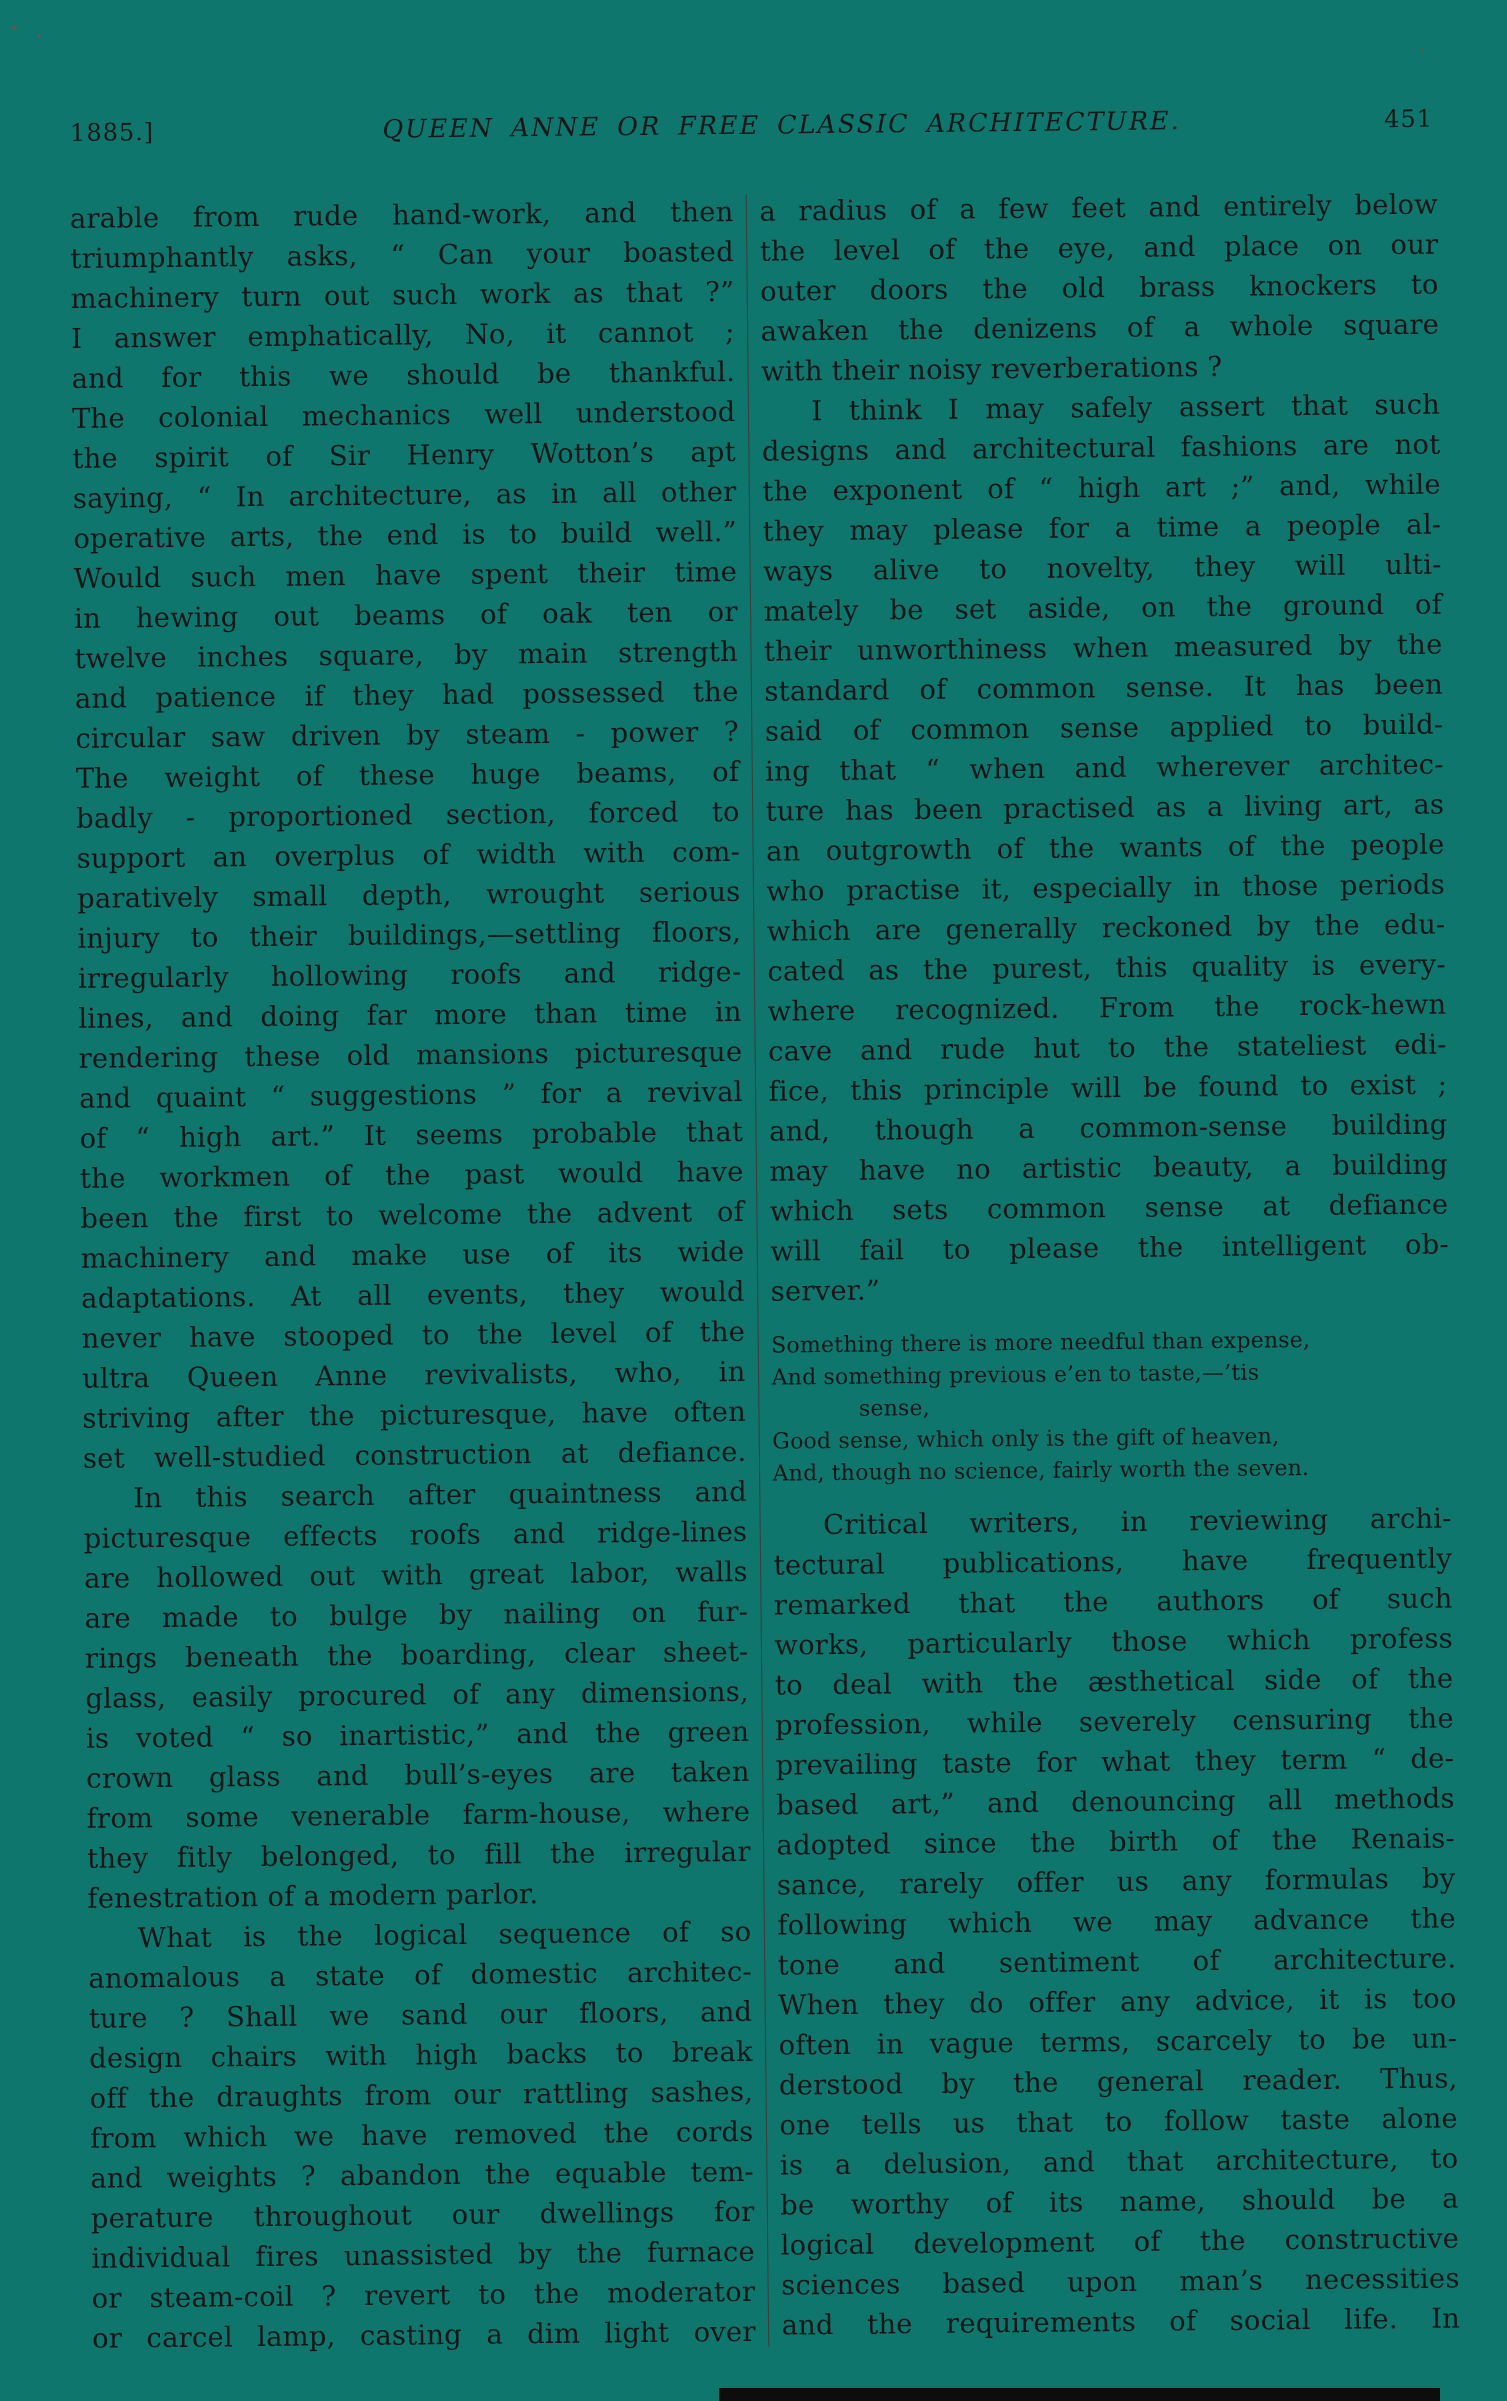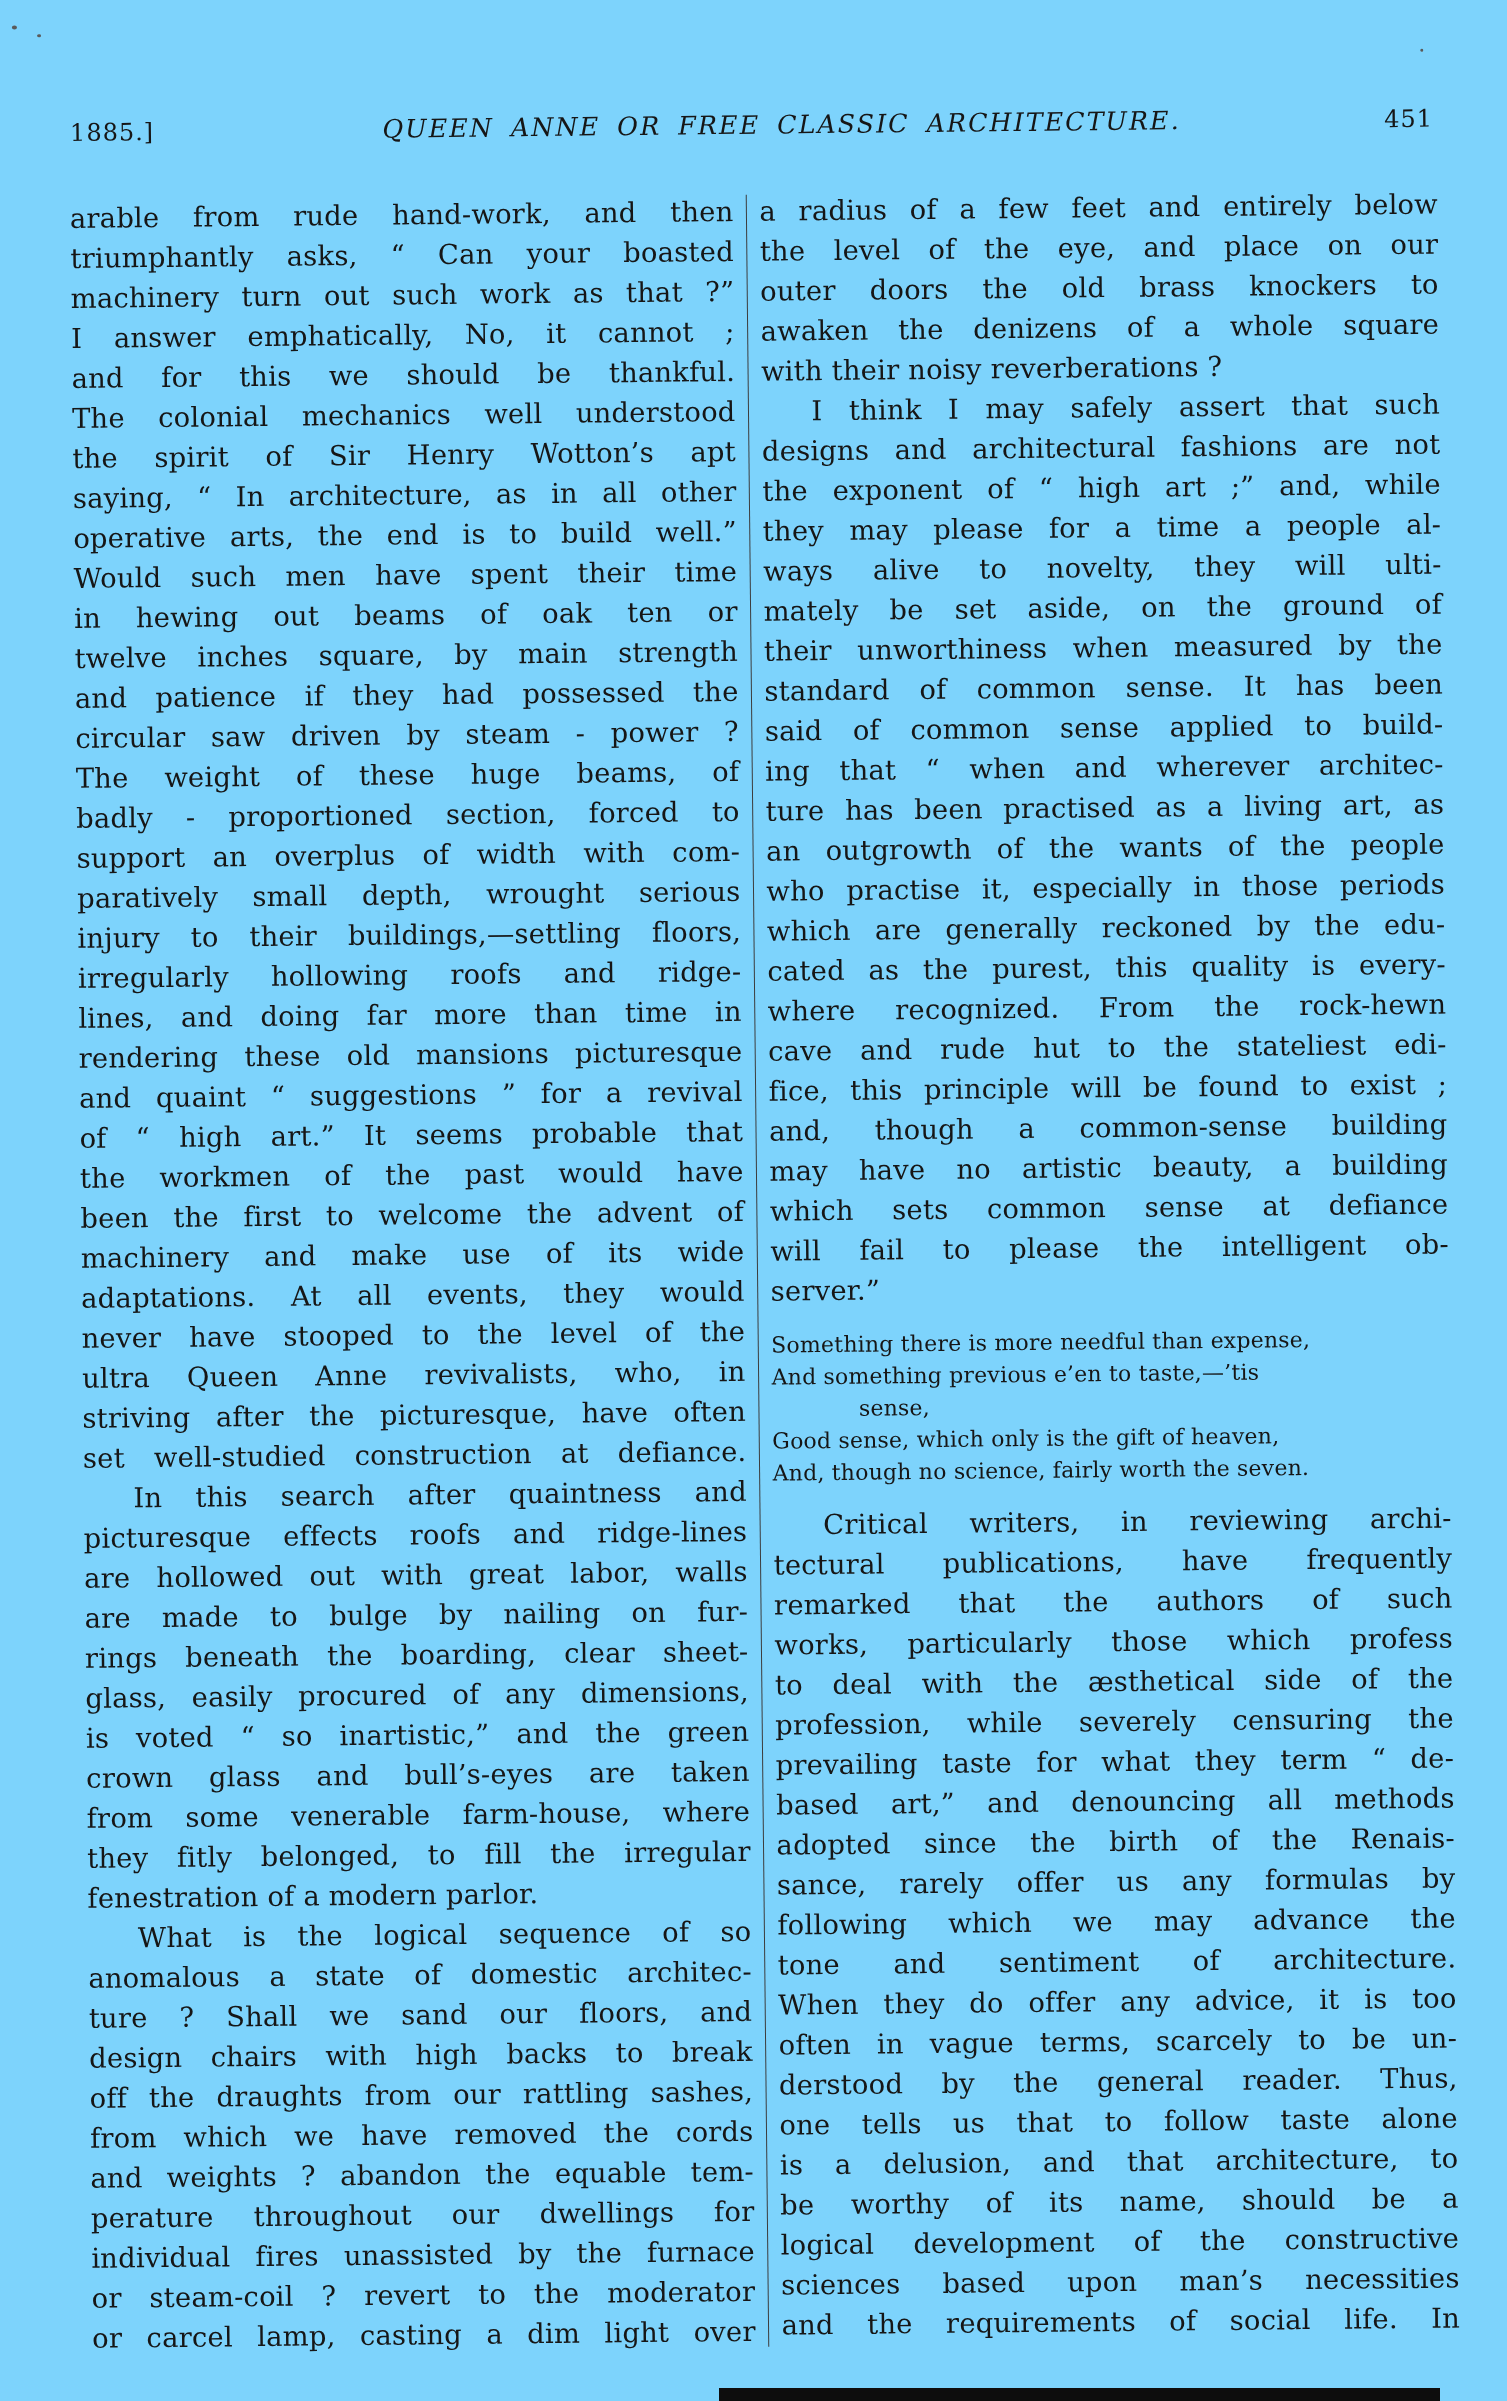--- a/index.html
+++ b/index.html
@@ -4,21 +4,21 @@
 <style>
   html,body{margin:0;padding:0;}
   body{
     width:1508px;height:2401px;
     background:#ffffff;
     font-family:"DejaVu Serif","Liberation Serif",serif;
     color:#161616;
     overflow:hidden;
     position:relative;
   }
-  .page{position:absolute;inset:0;background:#7dd3fc;}
+  .page{position:absolute;inset:0;background:#0f766e;}
   .content{
     position:absolute;inset:0;
     transform:rotate(-0.6deg);
     transform-origin:55% 45%;
   }
   
   .header{
     position:absolute;top:109px;left:80px;right:65px;
     display:flex;align-items:baseline;
     font-size:24px;

